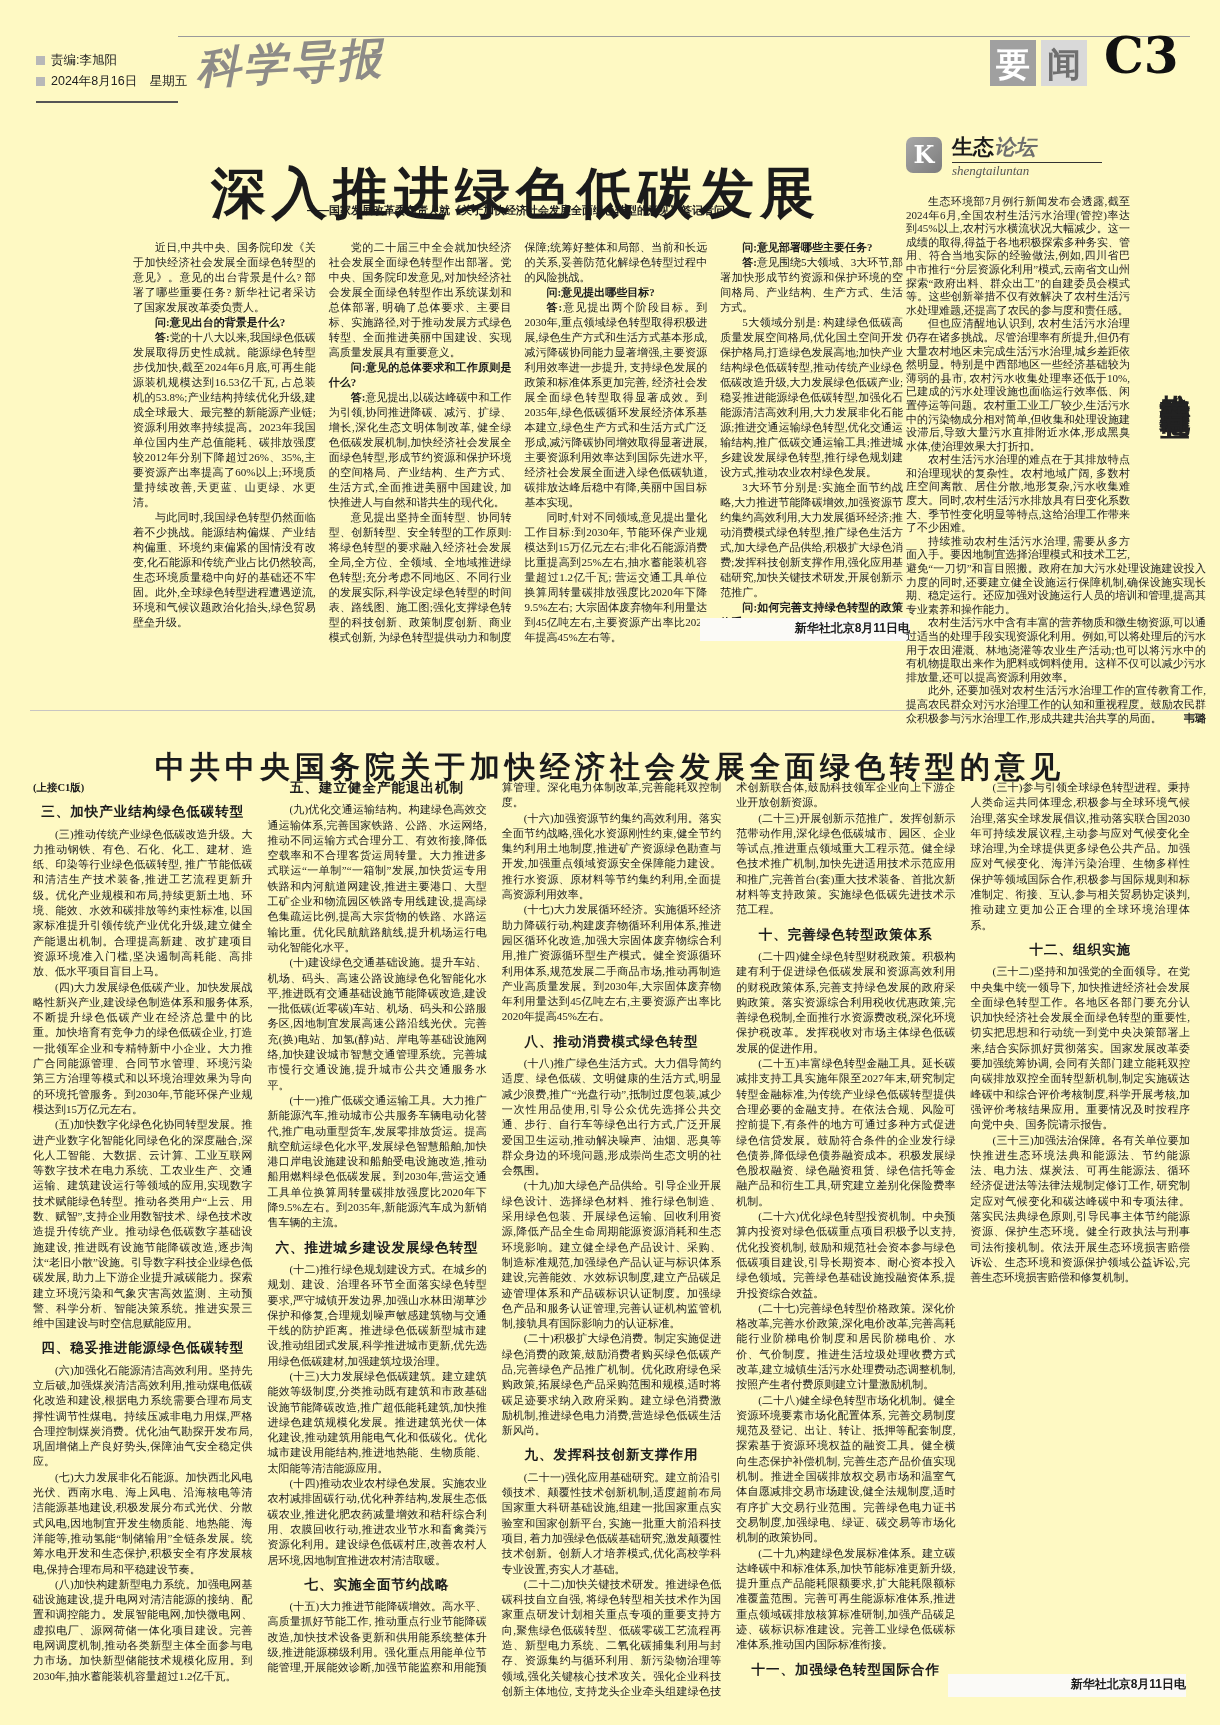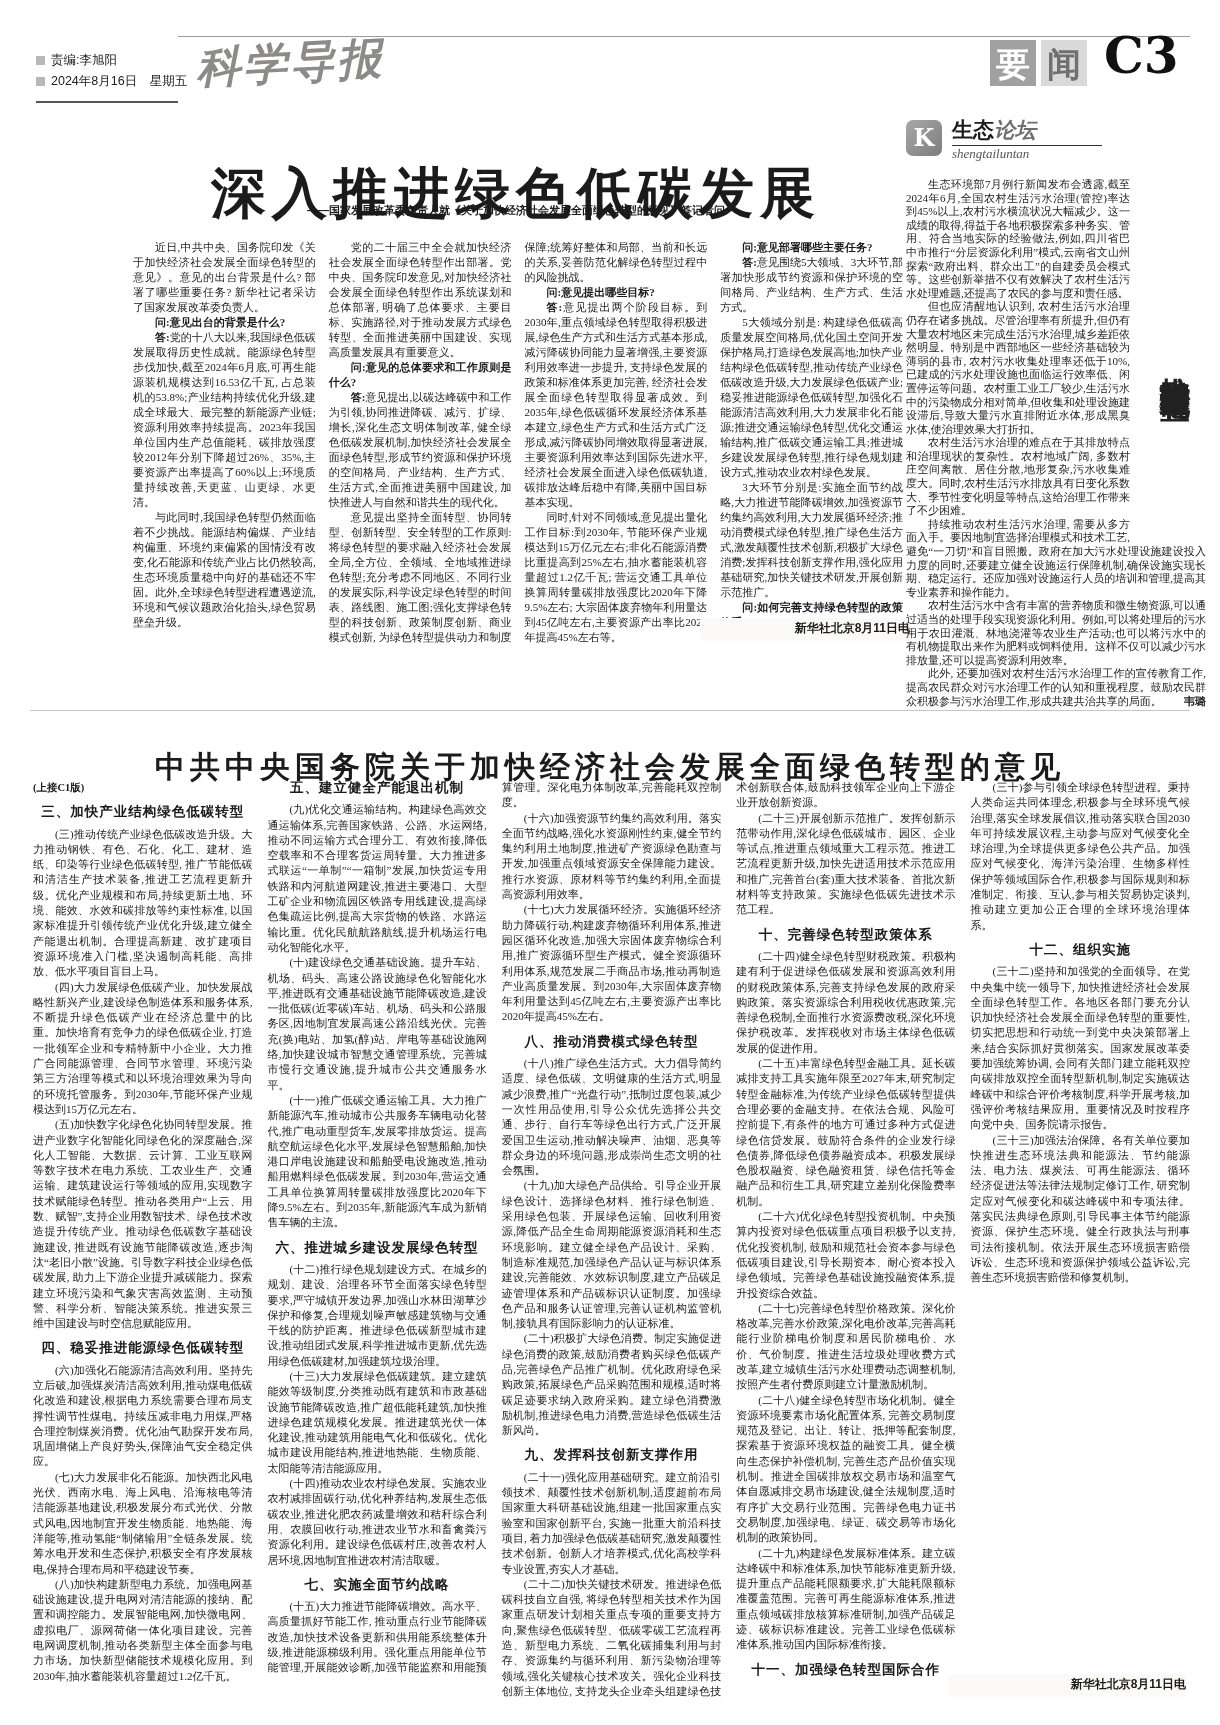--- a/index.html
+++ b/index.html
@@ -1,16 +1,16 @@
 <!DOCTYPE html>
 <html><head>
 <meta charset="utf-8">
 <style>
   html,body{margin:0;padding:0;background:#e9e7e3;}
-  .page{position:relative;width:1220px;height:1725px;background:#ffffff;color:#1b1b1b;
+  .page{position:relative;width:1220px;height:1725px;background:#fef9c3;color:#1b1b1b;
         font-family:"Liberation Sans",sans-serif;overflow:hidden;}
   
   .top-rule{position:absolute;left:178px;top:36px;width:1012px;border-top:1px solid #9a9a9a;}
   .mast-left{position:absolute;left:36px;top:50px;width:142px;border-bottom:2px solid #555;padding-bottom:9px;}
   .mast-line{font-size:12.5px;line-height:21px;color:#222;white-space:nowrap;}
   .sq{display:inline-block;width:9px;height:9px;background:#b8b8b8;margin-right:6px;vertical-align:-1px;}
   .paper-logo{position:absolute;left:196px;top:34px;font-family:"DejaVu Serif",serif;font-style:italic;
         font-weight:bold;font-size:44px;color:#8d8b88;letter-spacing:3px;transform:rotate(-3deg);}
   .yw-box1{position:absolute;left:990px;top:40px;width:46px;height:46px;background:#a0a0a0;color:#fff;
         font-size:34px;font-weight:bold;text-align:center;line-height:48px;}
@@ -30,21 +30,21 @@
   .para.q{font-weight:bold;}
   .para b{font-weight:bold;}
   .qa-dateline{position:absolute;left:700px;top:618px;width:202px;text-align:right;font-weight:bold;
         font-size:12px;background:#fbfaf7;padding:2px 0 4px 8px;}
   
   .forum{position:absolute;left:906px;top:116px;width:300px;}
   .forum-head{height:52px;}
   .k-icon{float:left;width:36px;height:36px;margin-top:4px;border-radius:7px;
         background:linear-gradient(135deg,#a8a8a8,#7c7c7c);color:#fff;font-family:"DejaVu Serif",serif;
         font-weight:bold;font-size:24px;text-align:center;line-height:36px;}
-  .forum-title{margin-left:46px;border-bottom:1.5px solid #333;width:150px;padding-bottom:1px;white-space:nowrap;}
+  .forum-title{margin-left:46px;border-bottom:1.5px solid #333;width:150px;padding-bottom:1px;white-space:nowrap;margin-top:17px;}
   .ft1{font-size:21px;font-weight:900;}
   .ft2{font-size:21px;font-weight:bold;font-style:italic;font-family:"DejaVu Serif",serif;color:#6e6e6e;}
   .pinyin{margin-left:46px;font-family:Liberation Serif, serif;font-style:italic;font-size:13px;color:#555;}
   .forum-body{margin-top:10px;font-family:"Liberation Serif",serif;font-size:11px;line-height:13.6px;
         text-align:justify;color:#222;height:530px;overflow:hidden;}
   .vert-headline{float:right;width:66px;height:356px;margin:4px 0 6px 10px;
         writing-mode:vertical-rl;text-orientation:upright;font-family:"Liberation Sans",sans-serif;
         font-size:30px;font-weight:900;letter-spacing:1px;line-height:62px;text-align:center;}
   .byline{text-align:right;margin-top:-13.6px;font-weight:bold;}
   
@@ -86,21 +86,21 @@
       <p class="para body">党的二十届三中全会就加快经济社会发展全面绿色转型作出部署。党中央、国务院印发意见,对加快经济社会发展全面绿色转型作出系统谋划和总体部署, 明确了总体要求、主要目标、实施路径,对于推动发展方式绿色转型、全面推进美丽中国建设、实现高质量发展具有重要意义。</p>
       <p class="para q">问:意见的总体要求和工作原则是什么?</p>
       <p class="para a"><b>答:</b>意见提出,以碳达峰碳中和工作为引领,协同推进降碳、减污、扩绿、增长,深化生态文明体制改革, 健全绿色低碳发展机制,加快经济社会发展全面绿色转型,形成节约资源和保护环境的空间格局、产业结构、生产方式、生活方式,全面推进美丽中国建设, 加快推进人与自然和谐共生的现代化。</p>
       <p class="para body">意见提出坚持全面转型、协同转型、创新转型、安全转型的工作原则:将绿色转型的要求融入经济社会发展全局,全方位、全领域、全地域推进绿色转型;充分考虑不同地区、不同行业的发展实际,科学设定绿色转型的时间表、路线图、施工图;强化支撑绿色转型的科技创新、政策制度创新、商业模式创新, 为绿色转型提供动力和制度保障;统筹好整体和局部、当前和长远的关系,妥善防范化解绿色转型过程中的风险挑战。</p>
       <p class="para q">问:意见提出哪些目标?</p>
       <p class="para a"><b>答:</b>意见提出两个阶段目标。到2030年,重点领域绿色转型取得积极进展,绿色生产方式和生活方式基本形成,减污降碳协同能力显著增强,主要资源利用效率进一步提升, 支持绿色发展的政策和标准体系更加完善, 经济社会发展全面绿色转型取得显著成效。到2035年,绿色低碳循环发展经济体系基本建立,绿色生产方式和生活方式广泛形成,减污降碳协同增效取得显著进展, 主要资源利用效率达到国际先进水平, 经济社会发展全面进入绿色低碳轨道,碳排放达峰后稳中有降,美丽中国目标基本实现。</p>
       <p class="para body">同时,针对不同领域,意见提出量化工作目标:到2030年, 节能环保产业规模达到15万亿元左右;非化石能源消费比重提高到25%左右,抽水蓄能装机容量超过1.2亿千瓦; 营运交通工具单位换算周转量碳排放强度比2020年下降9.5%左右; 大宗固体废弃物年利用量达到45亿吨左右,主要资源产出率比2020年提高45%左右等。</p>
       <p class="para q">问:意见部署哪些主要任务?</p>
       <p class="para a"><b>答:</b>意见围绕5大领域、3大环节,部署加快形成节约资源和保护环境的空间格局、产业结构、生产方式、生活方式。</p>
       <p class="para body">5大领域分别是: 构建绿色低碳高质量发展空间格局,优化国土空间开发保护格局,打造绿色发展高地;加快产业结构绿色低碳转型,推动传统产业绿色低碳改造升级,大力发展绿色低碳产业;稳妥推进能源绿色低碳转型,加强化石能源清洁高效利用,大力发展非化石能源;推进交通运输绿色转型,优化交通运输结构,推广低碳交通运输工具;推进城乡建设发展绿色转型,推行绿色规划建设方式,推动农业农村绿色发展。</p>
-      <p class="para body">3大环节分别是:实施全面节约战略,大力推进节能降碳增效,加强资源节约集约高效利用,大力发展循环经济;推动消费模式绿色转型,推广绿色生活方式,激发颠覆性技术创新,积极扩大绿色消费;发挥科技创新支撑作用,强化应用基础研究,加快关键技术研发,开展创新示范推广。</p>
+      <p class="para body">3大环节分别是:实施全面节约战略,大力推进节能降碳增效,加强资源节约集约高效利用,大力发展循环经济;推动消费模式绿色转型,推广绿色生活方式,加大绿色产品供给,积极扩大绿色消费;发挥科技创新支撑作用,强化应用基础研究,加快关键技术研发,开展创新示范推广。</p>
       <p class="para q">问:如何完善支持绿色转型的政策体系?</p>
     </div>
   <div class="qa-dateline">新华社北京8月11日电</div>
 
   <div class="forum">
     <div class="forum-head">
       <div class="k-icon">K</div>
       <div class="forum-title">
         <span class="ft1">生态</span><span class="ft2">论坛</span>
       </div>
@@ -145,21 +145,21 @@
       <p class="para para">(十五)大力推进节能降碳增效。高水平、高质量抓好节能工作, 推动重点行业节能降碳改造,加快技术设备更新和供用能系统整体升级,推进能源梯级利用。强化重点用能单位节能管理,开展能效诊断,加强节能监察和用能预算管理。深化电力体制改革,完善能耗双控制度。</p>
       <p class="para para">(十六)加强资源节约集约高效利用。落实全面节约战略,强化水资源刚性约束,健全节约集约利用土地制度,推进矿产资源绿色勘查与开发,加强重点领域资源安全保障能力建设。推行水资源、原材料等节约集约利用,全面提高资源利用效率。</p>
       <p class="para para">(十七)大力发展循环经济。实施循环经济助力降碳行动,构建废弃物循环利用体系,推进园区循环化改造,加强大宗固体废弃物综合利用,推广资源循环型生产模式。健全资源循环利用体系,规范发展二手商品市场,推动再制造产业高质量发展。到2030年,大宗固体废弃物年利用量达到45亿吨左右,主要资源产出率比2020年提高45%左右。</p>
       <h3 class="sec-heading">八、推动消费模式绿色转型</h3>
       <p class="para para">(十八)推广绿色生活方式。大力倡导简约适度、绿色低碳、文明健康的生活方式,明显减少浪费,推广“光盘行动”,抵制过度包装,减少一次性用品使用,引导公众优先选择公共交通、步行、自行车等绿色出行方式,广泛开展爱国卫生运动,推动解决噪声、油烟、恶臭等群众身边的环境问题,形成崇尚生态文明的社会氛围。</p>
       <p class="para para">(十九)加大绿色产品供给。引导企业开展绿色设计、选择绿色材料、推行绿色制造、采用绿色包装、开展绿色运输、回收利用资源,降低产品全生命周期能源资源消耗和生态环境影响。建立健全绿色产品设计、采购、制造标准规范,加强绿色产品认证与标识体系建设,完善能效、水效标识制度,建立产品碳足迹管理体系和产品碳标识认证制度。加强绿色产品和服务认证管理,完善认证机构监管机制,接轨具有国际影响力的认证标准。</p>
       <p class="para para">(二十)积极扩大绿色消费。制定实施促进绿色消费的政策,鼓励消费者购买绿色低碳产品,完善绿色产品推广机制。优化政府绿色采购政策,拓展绿色产品采购范围和规模,适时将碳足迹要求纳入政府采购。建立绿色消费激励机制,推进绿色电力消费,营造绿色低碳生活新风尚。</p>
       <h3 class="sec-heading">九、发挥科技创新支撑作用</h3>
       <p class="para para">(二十一)强化应用基础研究。建立前沿引领技术、颠覆性技术创新机制,适度超前布局国家重大科研基础设施,组建一批国家重点实验室和国家创新平台, 实施一批重大前沿科技项目, 着力加强绿色低碳基础研究,激发颠覆性技术创新。创新人才培养模式,优化高校学科专业设置,夯实人才基础。</p>
       <p class="para para">(二十二)加快关键技术研发。推进绿色低碳科技自立自强, 将绿色转型相关技术作为国家重点研发计划相关重点专项的重要支持方向,聚焦绿色低碳转型、低碳零碳工艺流程再造、新型电力系统、二氧化碳捕集利用与封存、资源集约与循环利用、新污染物治理等领域,强化关键核心技术攻关。强化企业科技创新主体地位, 支持龙头企业牵头组建绿色技术创新联合体,鼓励科技领军企业向上下游企业开放创新资源。</p>
-      <p class="para para">(二十三)开展创新示范推广。发挥创新示范带动作用,深化绿色低碳城市、园区、企业等试点,推进重点领域重大工程示范。推进工艺流程更新升级,加快先进适用技术示范应用和推广,完善首台(套)重大技术装备、首批次新材料等支持政策。实施绿色低碳先进技术示范工程。</p>
+      <p class="para para">(二十三)开展创新示范推广。发挥创新示范带动作用,深化绿色低碳城市、园区、企业等试点,推进重点领域重大工程示范。健全绿色技术推广机制,加快先进适用技术示范应用和推广,完善首台(套)重大技术装备、首批次新材料等支持政策。实施绿色低碳先进技术示范工程。</p>
       <h3 class="sec-heading">十、完善绿色转型政策体系</h3>
       <p class="para para">(二十四)健全绿色转型财税政策。积极构建有利于促进绿色低碳发展和资源高效利用的财税政策体系,完善支持绿色发展的政府采购政策。落实资源综合利用税收优惠政策,完善绿色税制,全面推行水资源费改税,深化环境保护税改革。发挥税收对市场主体绿色低碳发展的促进作用。</p>
       <p class="para para">(二十五)丰富绿色转型金融工具。延长碳减排支持工具实施年限至2027年末,研究制定转型金融标准,为传统产业绿色低碳转型提供合理必要的金融支持。在依法合规、风险可控前提下,有条件的地方可通过多种方式促进绿色信贷发展。鼓励符合条件的企业发行绿色债券,降低绿色债券融资成本。积极发展绿色股权融资、绿色融资租赁、绿色信托等金融产品和衍生工具,研究建立差别化保险费率机制。</p>
       <p class="para para">(二十六)优化绿色转型投资机制。中央预算内投资对绿色低碳重点项目积极予以支持,优化投资机制, 鼓励和规范社会资本参与绿色低碳项目建设,引导长期资本、耐心资本投入绿色领域。完善绿色基础设施投融资体系,提升投资综合效益。</p>
       <p class="para para">(二十七)完善绿色转型价格政策。深化价格改革,完善水价政策,深化电价改革,完善高耗能行业阶梯电价制度和居民阶梯电价、水价、气价制度。推进生活垃圾处理收费方式改革,建立城镇生活污水处理费动态调整机制,按照产生者付费原则建立计量激励机制。</p>
       <p class="para para">(二十八)健全绿色转型市场化机制。健全资源环境要素市场化配置体系, 完善交易制度规范及登记、出让、转让、抵押等配套制度,探索基于资源环境权益的融资工具。健全横向生态保护补偿机制, 完善生态产品价值实现机制。推进全国碳排放权交易市场和温室气体自愿减排交易市场建设,健全法规制度,适时有序扩大交易行业范围。完善绿色电力证书交易制度,加强绿电、绿证、碳交易等市场化机制的政策协同。</p>
       <p class="para para">(二十九)构建绿色发展标准体系。建立碳达峰碳中和标准体系,加快节能标准更新升级,提升重点产品能耗限额要求,扩大能耗限额标准覆盖范围。完善可再生能源标准体系,推进重点领域碳排放核算标准研制,加强产品碳足迹、碳标识标准建设。完善工业绿色低碳标准体系,推动国内国际标准衔接。</p>
       <h3 class="sec-heading">十一、加强绿色转型国际合作</h3>
       <p class="para para">(三十)参与引领全球绿色转型进程。秉持人类命运共同体理念,积极参与全球环境气候治理,落实全球发展倡议,推动落实联合国2030年可持续发展议程,主动参与应对气候变化全球治理,为全球提供更多绿色公共产品。加强应对气候变化、海洋污染治理、生物多样性保护等领域国际合作,积极参与国际规则和标准制定、衔接、互认,参与相关贸易协定谈判,推动建立更加公正合理的全球环境治理体系。</p>
       <h3 class="sec-heading">十二、组织实施</h3>

